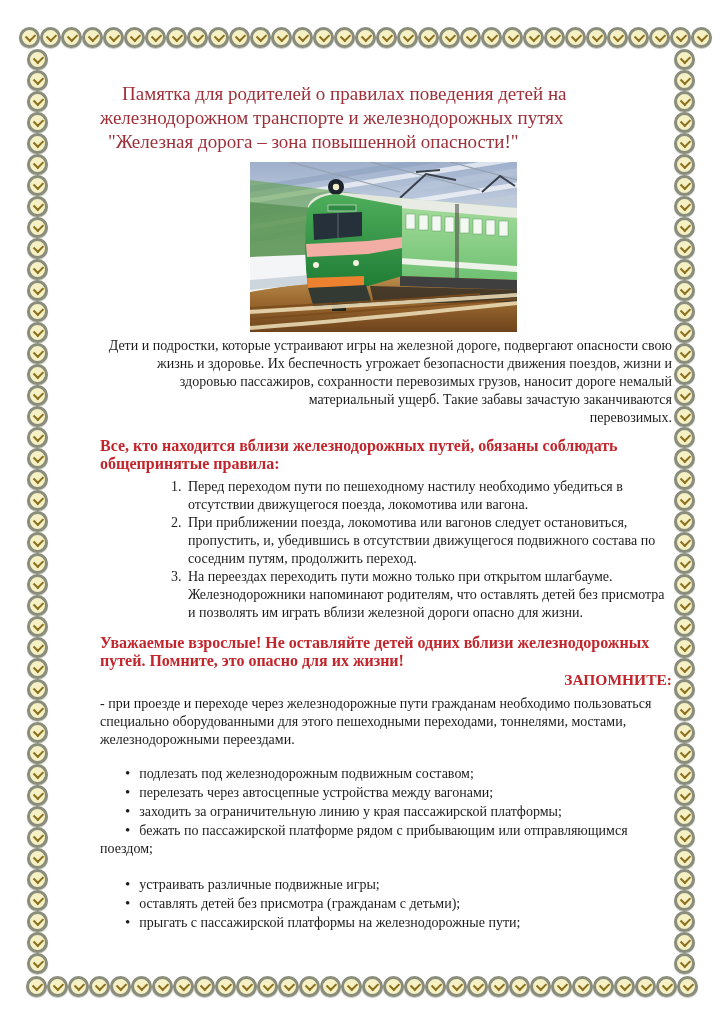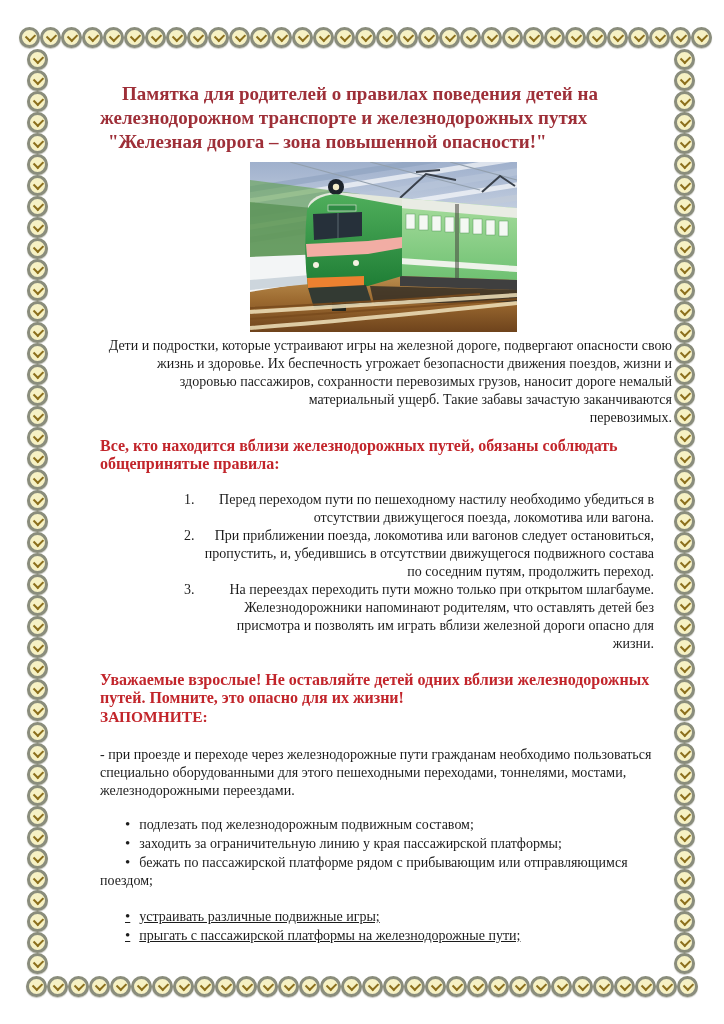--- a/index.html
+++ b/index.html
@@ -24,38 +24,38 @@
     content:""; position:absolute; left:3.5px; top:3px; width:7px; height:5px;
     border-left:2px solid var(--med-hands,#8c6f1c);
     border-bottom:2px solid var(--med-hands,#8c6f1c);
     transform:rotate(-45deg);
   }
   
   .content {
     position:absolute; left:100px; top:82px; width:572px;
     font-size:14px; line-height:18px; color:#1c1c1c;
   }
-  .title { margin:0; font-weight:bold; font-size:19px; line-height:24px; color:var(--title-red,#9e2f38); }
+  .title { margin:0; font-weight:normal; font-size:19px; line-height:24px; color:var(--title-red,#9e2f38); }
   .title span { display:block; }
   .title .t1 { padding-left:22px; }
   .title .t3 { padding-left:8px; }
   .photo { width:267px; height:170px; margin:8px 0 0 150px; display:block; }
   .intro { margin:5px 0 0;text-align:right; }
   .red-head { margin:10px 0 0; font-weight:bold; font-size:16px; line-height:18px; color:var(--head-red,#c2252b); }
-  ol.rules { margin:18px; padding:0 0 0 80px;text-align:right; }
+  ol.rules { margin:5px; padding:0 0 0 80px; }
   ol.rules li { padding-left:3px; line-height:18px; }
   .warn { margin-top:12px; }
-  .caps-head { margin:0; font-weight:bold; font-size:15.5px; line-height:19px; color:var(--head-red,#c2252b); }
+  .caps-head { margin:0; font-weight:bold; font-size:15.5px; line-height:19px; color:var(--head-red,#c2252b);text-align:right; }
   .caps-head.proh { margin-top:10px; }
   .plain { margin:3px 0 0; }
-  .plain.second { margin-top:20px; }
+  .plain.second { margin-top:6px; }
   .bullets { margin-top:15px; }
   .bullet { text-indent:25px; line-height:18px; }
   .bullet::before { content:"•"; margin-right:9px; font-size:15px; }
-  .bullets.group2 { margin-top:17px;text-decoration:underline; }
+  .bullets.group2 { margin-top:17px; }
 </style>
 </head>
 <body>
 
 <div class="page">
 
   <div class="b-strip b-top">
       <span class="med"></span>
       <span class="med"></span>
       <span class="med"></span>
@@ -321,22 +321,24 @@
       <li>На переездах переходить пути можно только при открытом шлагбауме. Железнодорожники напоминают родителям, что оставлять детей без присмотра и позволять им играть вблизи железной дороги опасно для жизни.</li>
     </ol>
 
     <p class="red-head warn">Уважаемые взрослые! Не оставляйте детей одних вблизи железнодорожных путей. Помните, это опасно для их жизни!</p>
 
     <h2 class="caps-head">ЗАПОМНИТЕ:</h2>
     <p class="plain second">- при проезде и переходе через железнодорожные пути гражданам необходимо пользоваться специально оборудованными для этого пешеходными переходами, тоннелями, мостами, железнодорожными переездами.</p>
 
     <div class="bullets group1">
       <div class="bullet">подлезать под железнодорожным подвижным составом;</div>
+      <div class="bullet">перелезать через автосцепные устройства между вагонами;</div>
       <div class="bullet">заходить за ограничительную линию у края пассажирской платформы;</div>
       <div class="bullet">бежать по пассажирской платформе рядом с прибывающим или отправляющимся поездом;</div>
     </div>
     <div class="bullets group2">
       <div class="bullet">устраивать различные подвижные игры;</div>
+      <div class="bullet">оставлять детей без присмотра (гражданам с детьми);</div>
       <div class="bullet">прыгать с пассажирской платформы на железнодорожные пути;</div>
     </div>
 
   </main>
 </div>
 
 </body></html>

